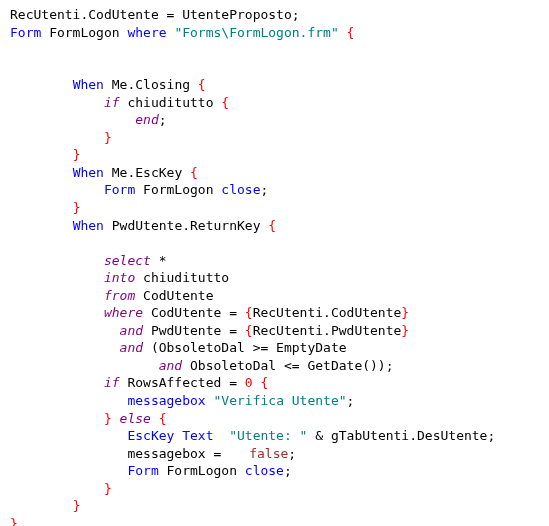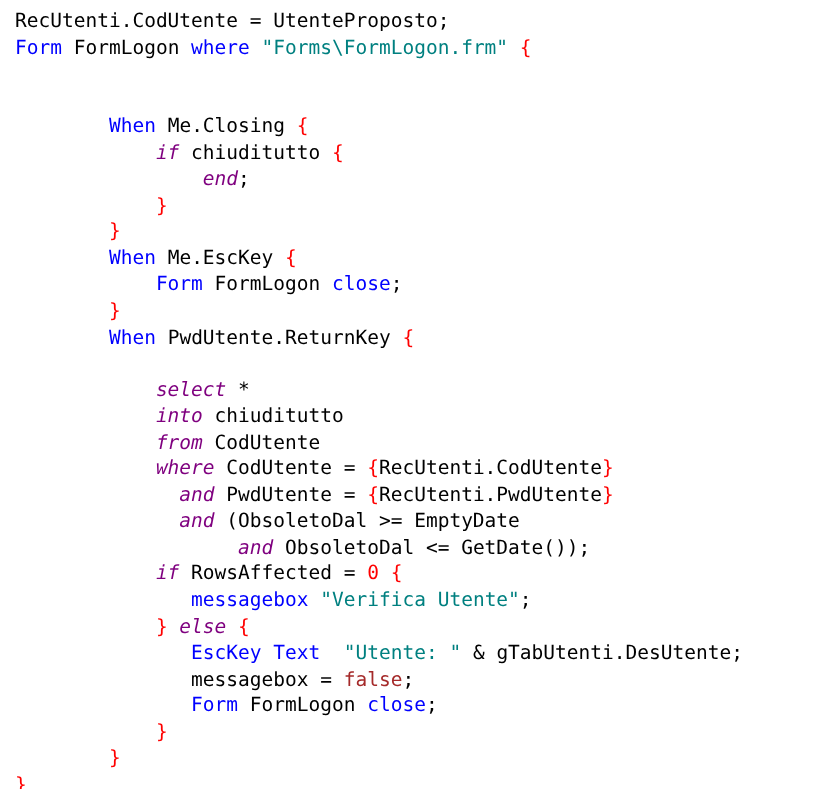--- a/index.html
+++ b/index.html
@@ -14,21 +14,21 @@
     box-sizing: border-box;
   }
   pre {
     margin: 0;
     white-space: pre;
   }
   .kw   { color: #0000ff; }   
   .ctrl { color: #7f007f; font-style: italic; }   
   .str  { color: #008080; }   
   .num  { color: #ff0000; }   
-  .bool { color: #a52a2a; }   
+  .bool { color: #a52a2a; margin-left: 20px; }   
   .brace{ color: #ff0000; }   
 </style>
 </head>
 <body>
 
 <pre><span><span>RecUtenti.CodUtente = UtenteProposto;</span></span>
 <span><span class="kw">Form</span><span> FormLogon </span><span class="kw">where</span><span> </span><span class="str">"Forms\FormLogon.frm"</span><span> </span><span class="brace">{</span></span>
 <span><span></span></span>
 <span><span></span></span>
 <span><span>        </span><span class="kw">When</span><span> Me.Closing </span><span class="brace">{</span></span>

